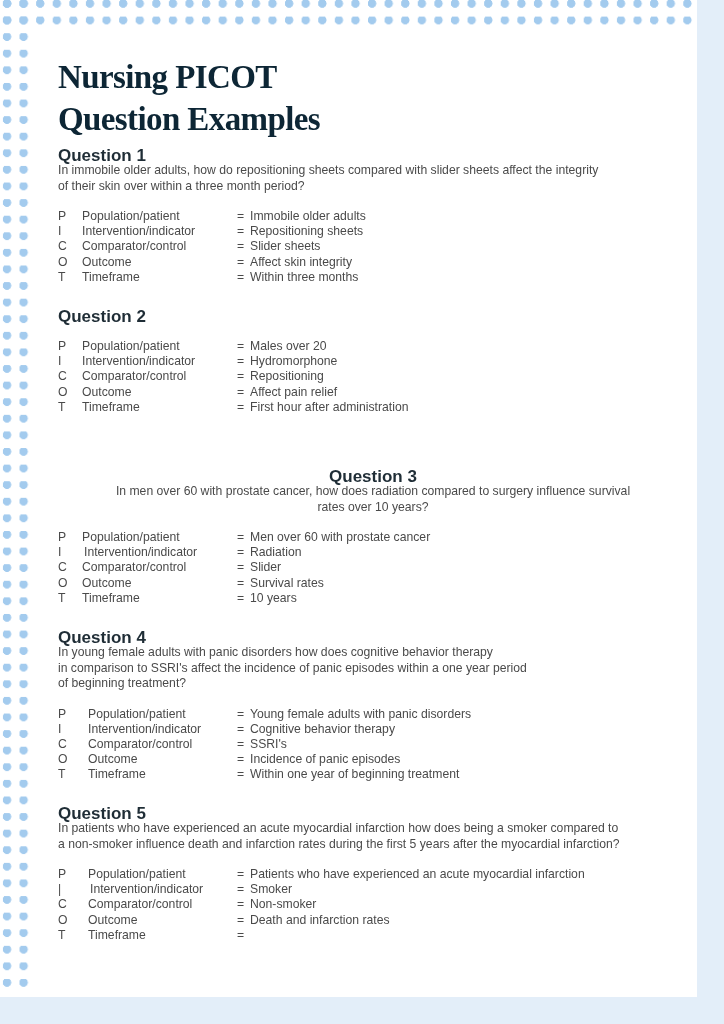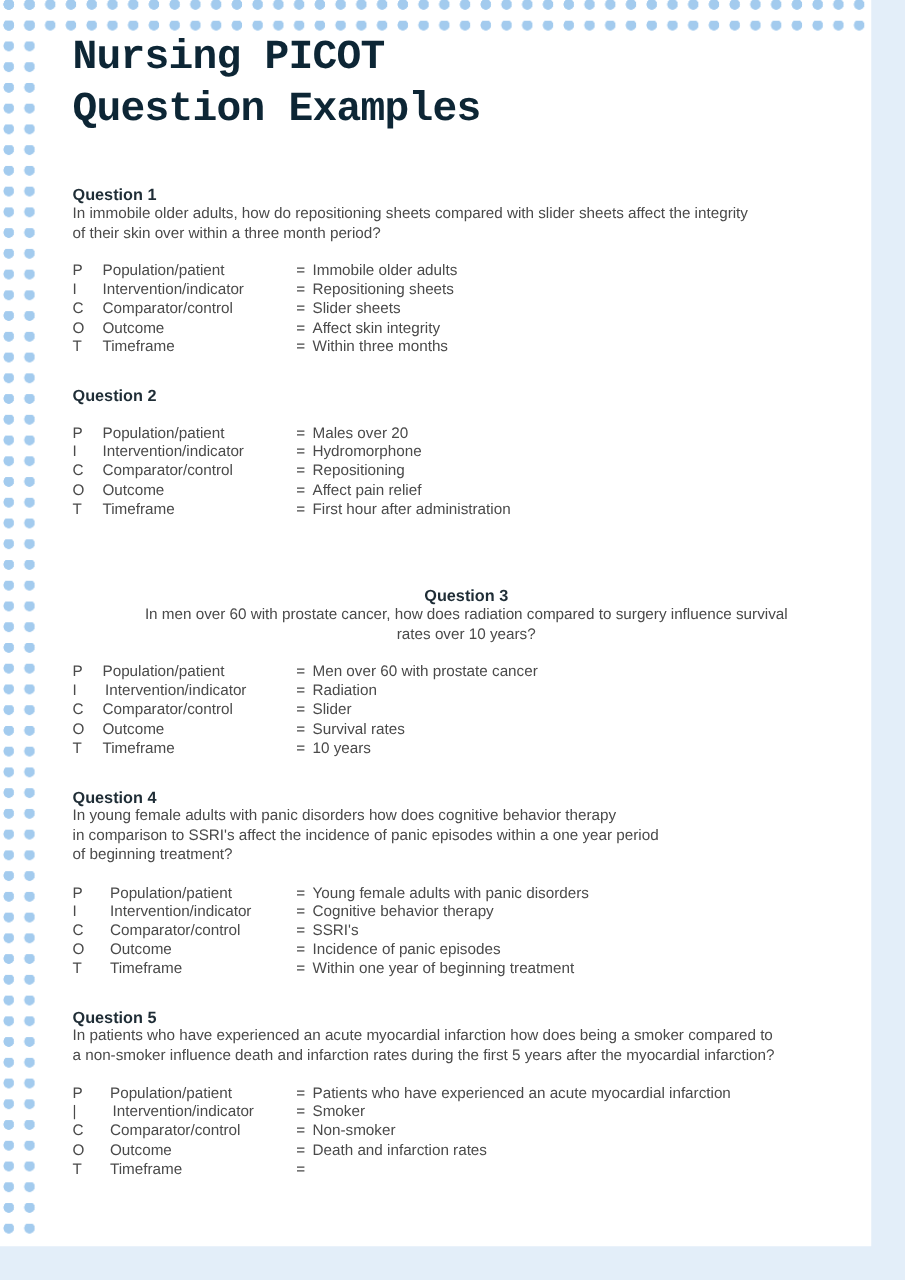--- a/index.html
+++ b/index.html
@@ -26,37 +26,37 @@
       background-position: 0 0;
     }
     .dots-left {
       left: 0; top: 0; width: 33px; height: 993px;
       background-image: radial-gradient(circle at 7px 3.5px, #a3cbee 4px, transparent 4.5px);
       background-size: 16.6px 16.6px;
       background-repeat: repeat;
       background-position: 0 0;
     }
     .title {
-      position: absolute; left: 58px; top: 25px;
+      position: absolute; left: 58px; top: 56px;
       margin: 0;
       color: #0d2635;
-      font-family: Liberation Mono, monospace;
+      font-family: Liberation Serif, serif;
       font-weight: bold;
       font-size: 33px;
       line-height: 42px;
       letter-spacing: -0.6px;
     }
     .question {
       position: absolute; left: 58px; width: 630px;
       color: #4a4a4a;
       font-size: 12.2px;
     }
     .q-head {
       font-weight: bold; color: #1f2d36;
-      font-size: 13px; line-height: 15px; height: 15px;
+      font-size: 17px; line-height: 15px; height: 15px;
     }
     .q-text { line-height: 15.5px; margin: 0; }
     .picot { margin-top: 15px; }
     .row { position: relative; height: 15.2px; line-height: 15.2px; white-space: nowrap; }
     .row .letter { position: absolute; left: 0; }
     .row .label { position: absolute; left: 24px; }
     .row .eq { position: absolute; left: 179px; }
     .row .val { position: absolute; left: 192px; }
     .wide .row .label { left: 30px; }
     .q3 .row:nth-child(2) .label { left: 26px; }

